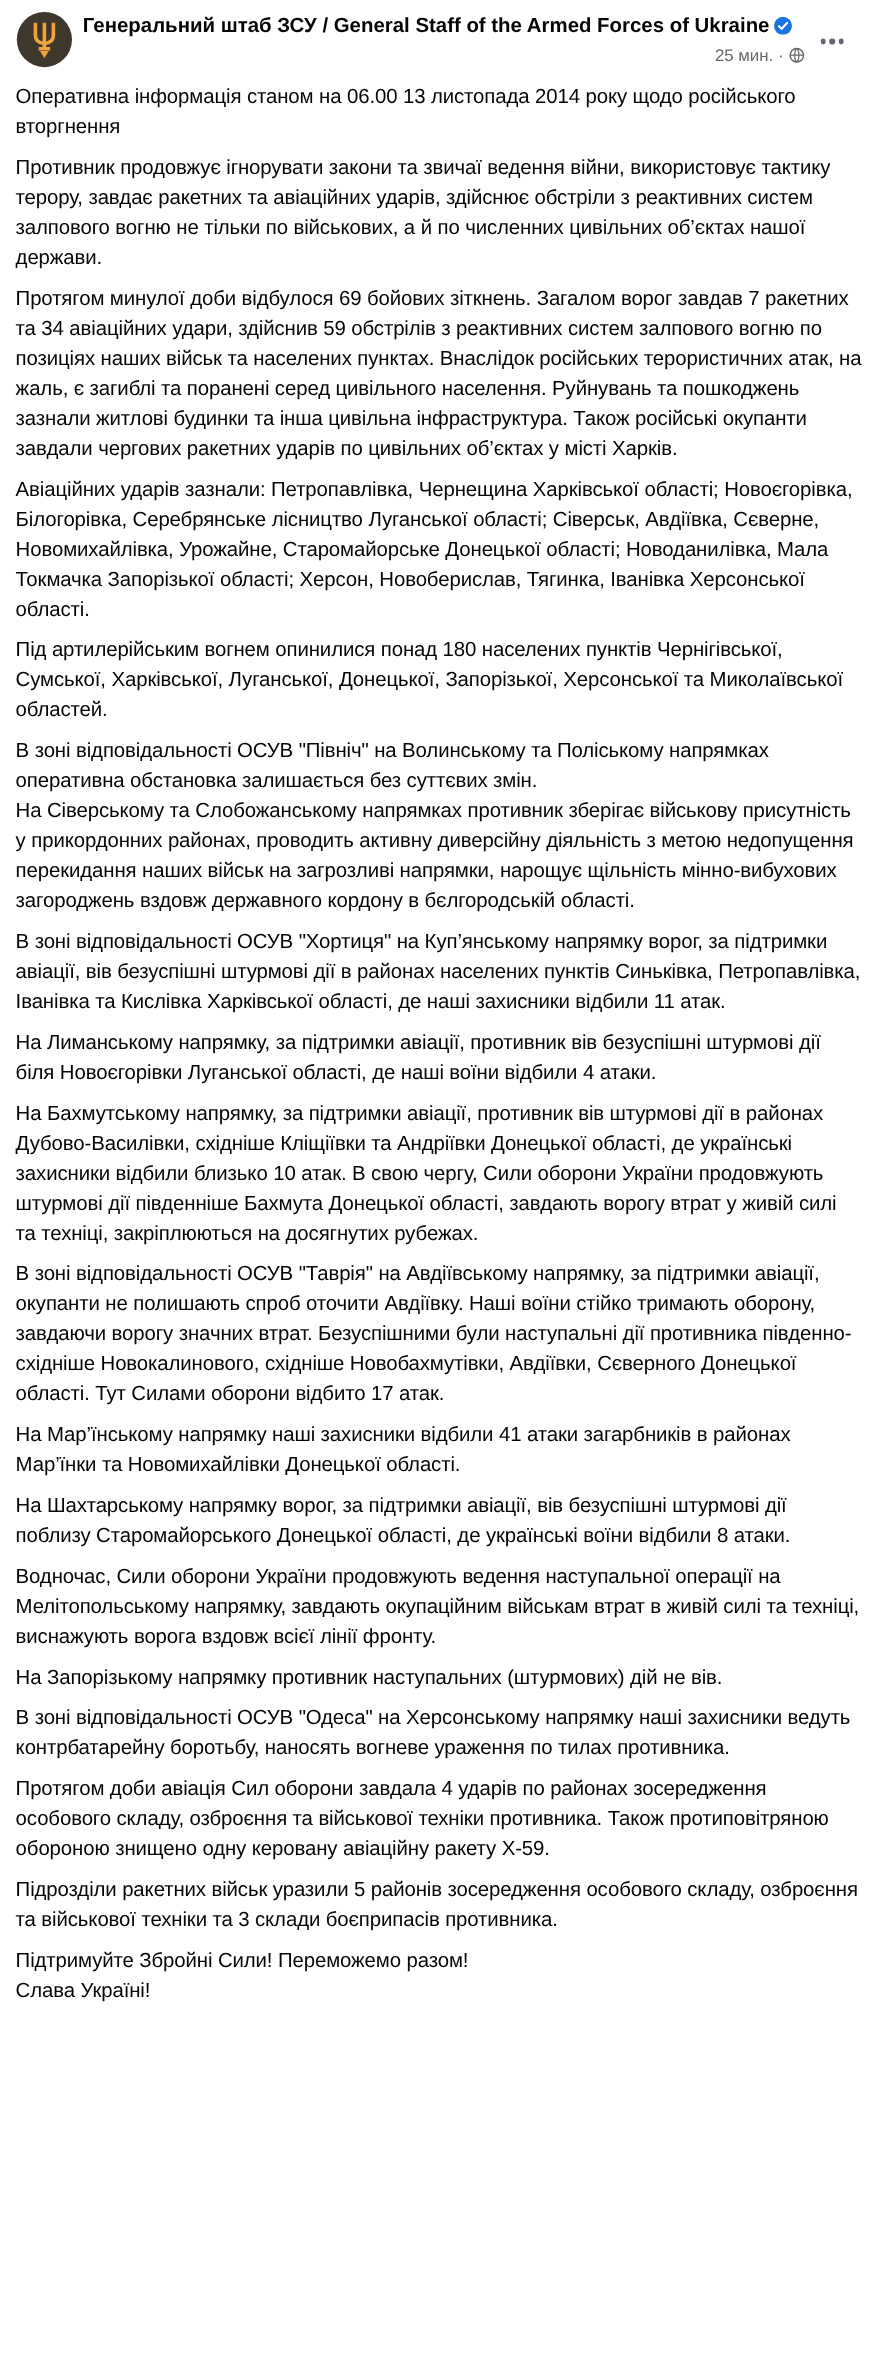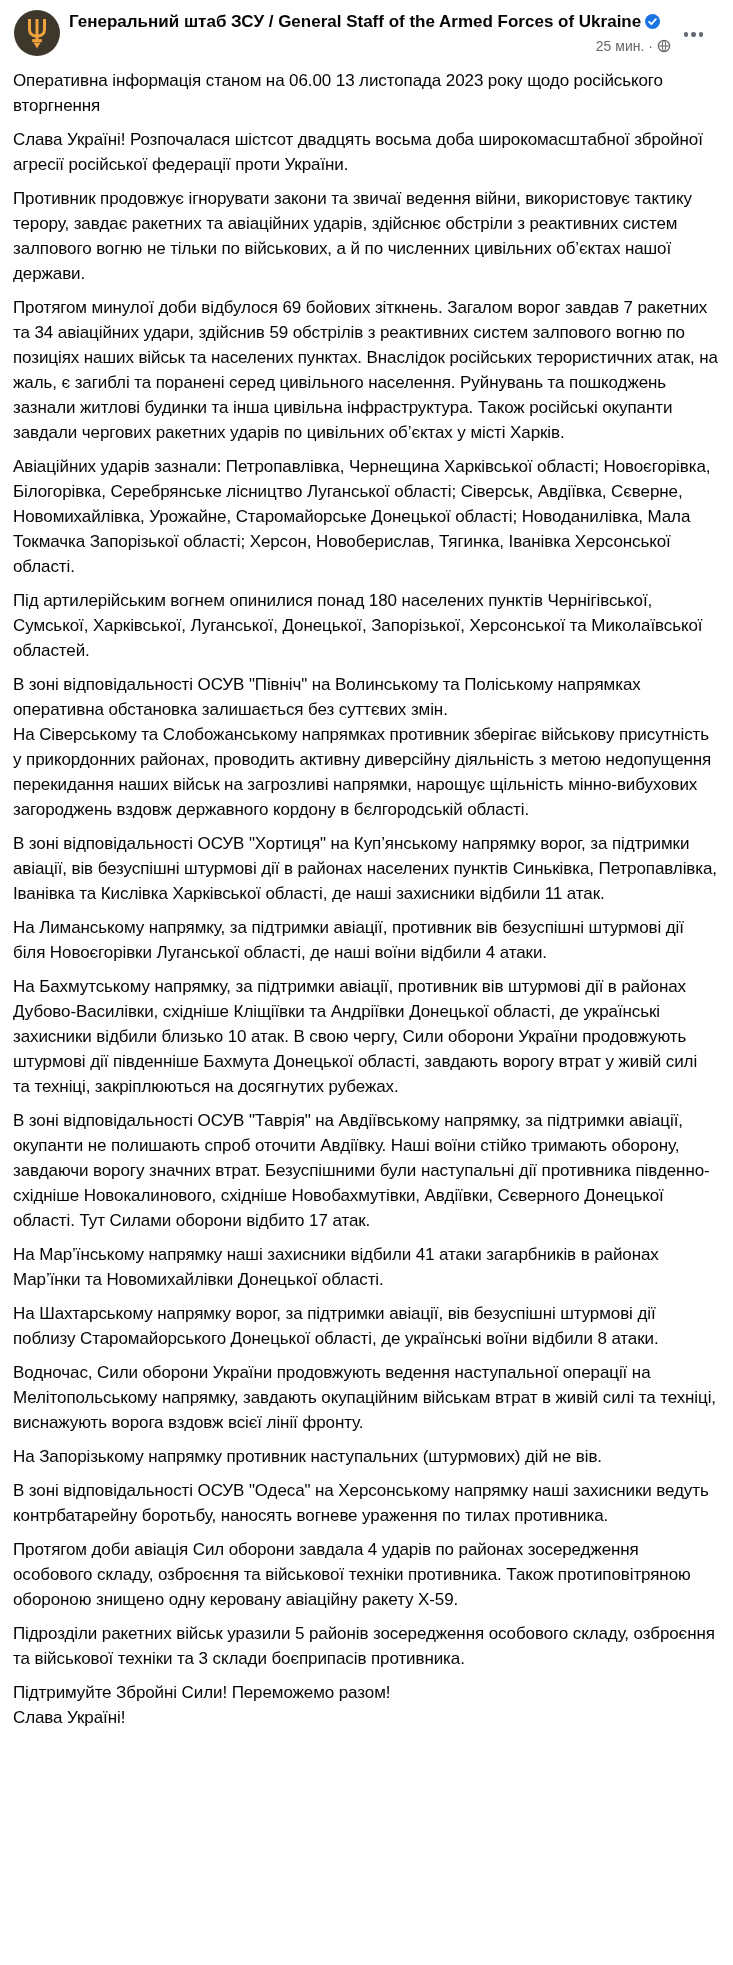--- a/index.html
+++ b/index.html
@@ -116,22 +116,21 @@
     </div>
 
     <div class="more">
       <span class="mdot"></span>
       <span class="mdot"></span>
       <span class="mdot"></span>
     </div>
   </div>
 
   <div class="body-text" id="post-body">
-      <div class="para">Оперативна інформація станом на 06.00 13 листопада 2023 року щодо російського вторгнення</div>
-      <div class="para">Слава Україні! Розпочалася шістсот двадцять восьма доба широкомасштабної збройної агресії російської федерації проти України.</div>
+      <div class="para">Оперативна інформація станом на 06.00 13 листопада 2014 року щодо російського вторгнення</div>
       <div class="para">Противник продовжує ігнорувати закони та звичаї ведення війни, використовує тактику терору, завдає ракетних та авіаційних ударів, здійснює обстріли з реактивних систем залпового вогню не тільки по військових, а й по численних цивільних об’єктах нашої держави.</div>
       <div class="para">Протягом минулої доби відбулося 69 бойових зіткнень. Загалом ворог завдав 7 ракетних та 34 авіаційних удари, здійснив 59 обстрілів з реактивних систем залпового вогню по позиціях наших військ та населених пунктах. Внаслідок російських терористичних атак, на жаль, є загиблі та поранені серед цивільного населення. Руйнувань та пошкоджень зазнали житлові будинки та інша цивільна інфраструктура. Також російські окупанти завдали чергових ракетних ударів по цивільних об’єктах у місті Харків.</div>
       <div class="para">Авіаційних ударів зазнали: Петропавлівка, Чернещина Харківської області; Новоєгорівка, Білогорівка, Серебрянське лісництво Луганської області; Сіверськ, Авдіївка, Сєверне, Новомихайлівка, Урожайне, Старомайорське Донецької області; Новоданилівка, Мала Токмачка Запорізької області; Херсон, Новоберислав, Тягинка, Іванівка Херсонської області.</div>
       <div class="para">Під артилерійським вогнем опинилися понад 180 населених пунктів Чернігівської, Сумської, Харківської, Луганської, Донецької, Запорізької, Херсонської та Миколаївської областей.</div>
       <div class="para">В зоні відповідальності ОСУВ "Північ" на Волинському та Поліському напрямках оперативна обстановка залишається без суттєвих змін.
 На Сіверському та Слобожанському напрямках противник зберігає військову присутність у прикордонних районах, проводить активну диверсійну діяльність з метою недопущення перекидання наших військ на загрозливі напрямки, нарощує щільність мінно-вибухових загороджень  вздовж державного кордону в бєлгородській області.</div>
       <div class="para">В зоні відповідальності ОСУВ "Хортиця" на Куп’янському напрямку ворог, за підтримки авіації,  вів безуспішні штурмові дії в районах населених пунктів Синьківка, Петропавлівка, Іванівка та Кислівка Харківської області, де наші захисники відбили 11 атак.</div>
       <div class="para">На Лиманському напрямку, за підтримки авіації, противник вів безуспішні штурмові дії біля Новоєгорівки Луганської області, де наші воїни відбили 4 атаки.</div>
       <div class="para">На Бахмутському напрямку, за підтримки авіації, противник вів штурмові дії в районах Дубово-Василівки, східніше Кліщіївки та Андріївки Донецької області, де українські захисники відбили близько 10 атак. В свою чергу, Сили оборони України продовжують штурмові дії південніше Бахмута Донецької області, завдають ворогу втрат у живій силі та техніці, закріплюються на досягнутих рубежах.</div>
       <div class="para">В зоні відповідальності ОСУВ "Таврія" на Авдіївському напрямку, за підтримки авіації, окупанти не полишають спроб оточити Авдіївку. Наші воїни стійко тримають оборону, завдаючи ворогу значних втрат. Безуспішними були наступальні дії противника південно-східніше Новокалинового, східніше Новобахмутівки, Авдіївки, Сєверного Донецької області. Тут Силами оборони відбито 17 атак.</div>

